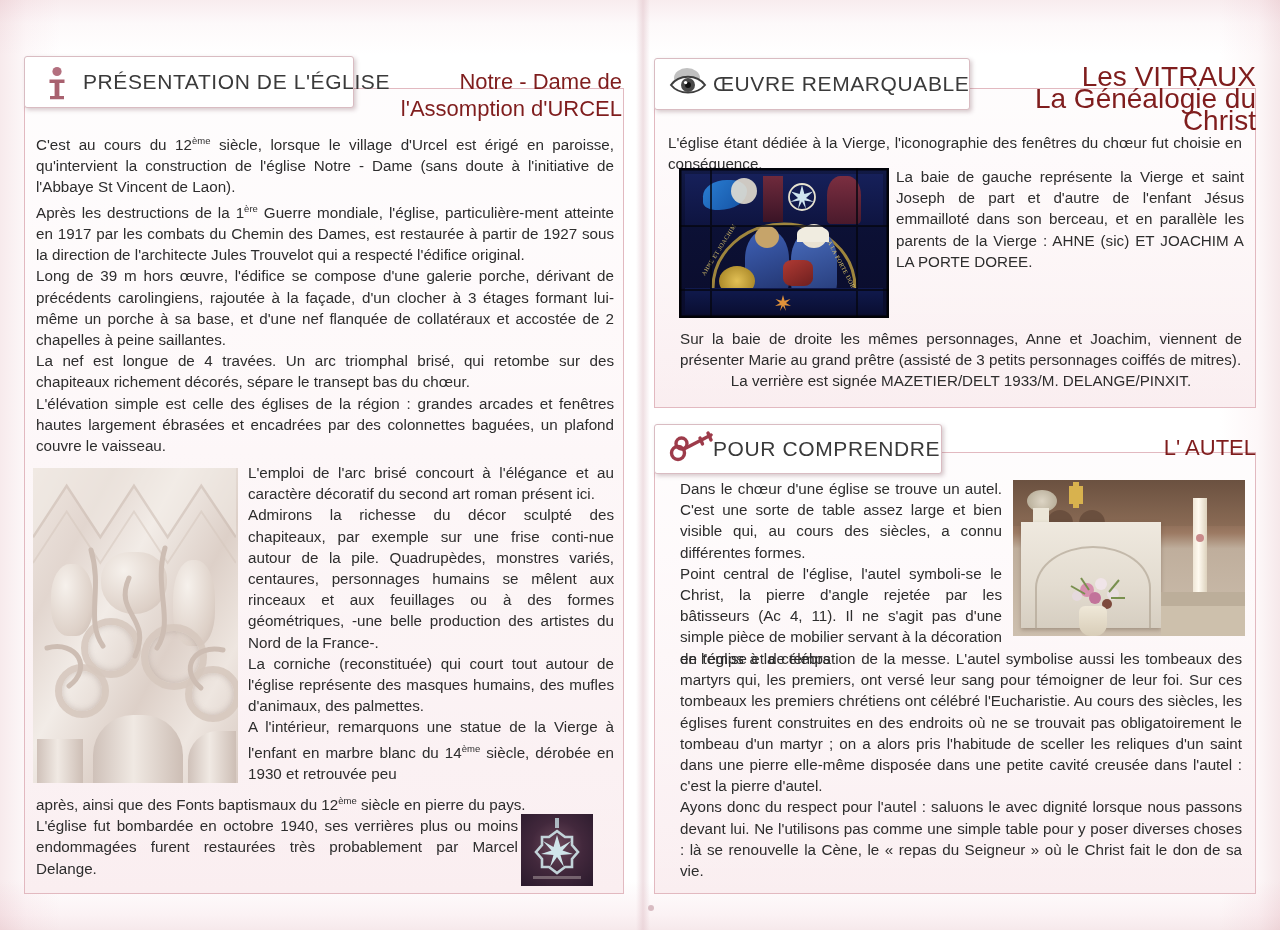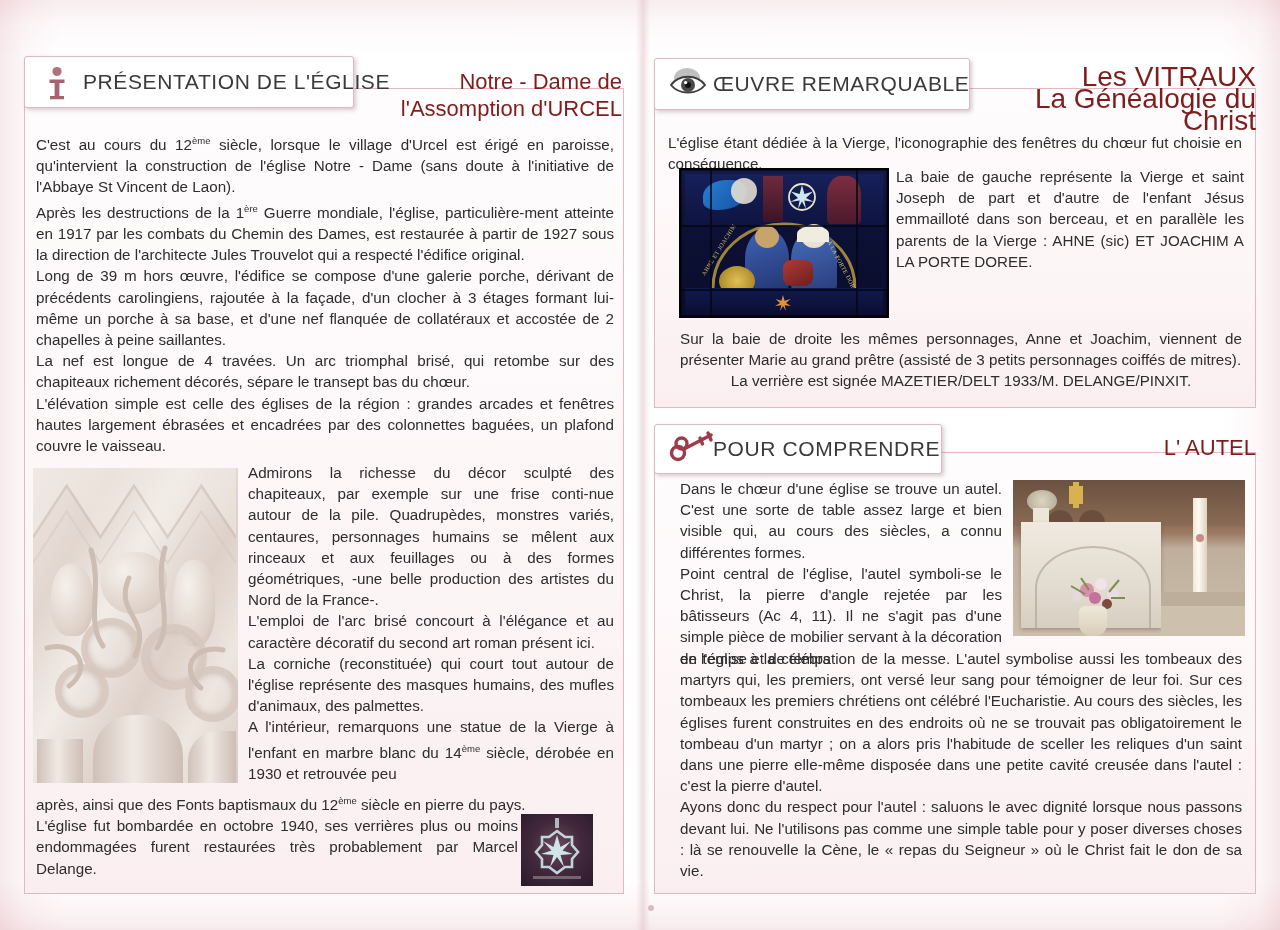--- a/index.html
+++ b/index.html
@@ -184,22 +184,22 @@
       <path d="M14 120 C 44 112, 60 140, 36 158"></path>
       <path d="M190 122 C 160 116, 146 142, 168 160"></path>
     </g>
   </svg>
   <div class="cap-col" style="left:60px;bottom:0;width:90px;height:68px;border-radius:40px 40px 0 0;"></div>
   <div class="cap-col" style="left:4px;bottom:0;width:46px;height:44px;"></div>
   <div class="cap-col" style="right:2px;bottom:0;width:48px;height:52px;border-radius:30px 0 0 0;"></div>
 </div>
 
 <div class="txt" style="left:248px;top:462px;width:366px;">
+  <p>L'emploi de l'arc brisé concourt à l'élégance et au caractère décoratif du second art roman présent ici.</p>
   <p>Admirons la richesse du décor sculpté des chapiteaux, par  exemple sur une frise conti-nue autour de la pile. Quadrupèdes, monstres variés, centaures, personnages humains se mêlent aux rinceaux et aux feuillages ou à des formes géométriques, -une belle production des artistes du Nord de la France-.</p>
-  <p>L'emploi de l'arc brisé concourt à l'élégance et au caractère décoratif du second art roman présent ici.</p>
   <p>La corniche (reconstituée) qui court tout autour de l'église représente des masques humains, des mufles d'animaux, des palmettes.</p>
   <p>A l'intérieur, remarquons une statue de la Vierge à l'enfant en marbre blanc du 14<sup>ème</sup> siècle, dérobée en 1930 et retrouvée peu</p>
 </div>
 
 <div class="txt" style="left:36px;top:790px;width:578px;">
   <p>après, ainsi que des Fonts baptismaux du 12<sup>ème</sup> siècle en pierre du pays.</p>
   <p style="width:482px;">L'église fut bombardée en octobre 1940, ses verrières plus ou moins endommagées furent restaurées très probablement par Marcel Delange.</p>
 </div>
 
 <div class="photo logo" style="left:521px;top:814px;width:72px;height:72px;">

